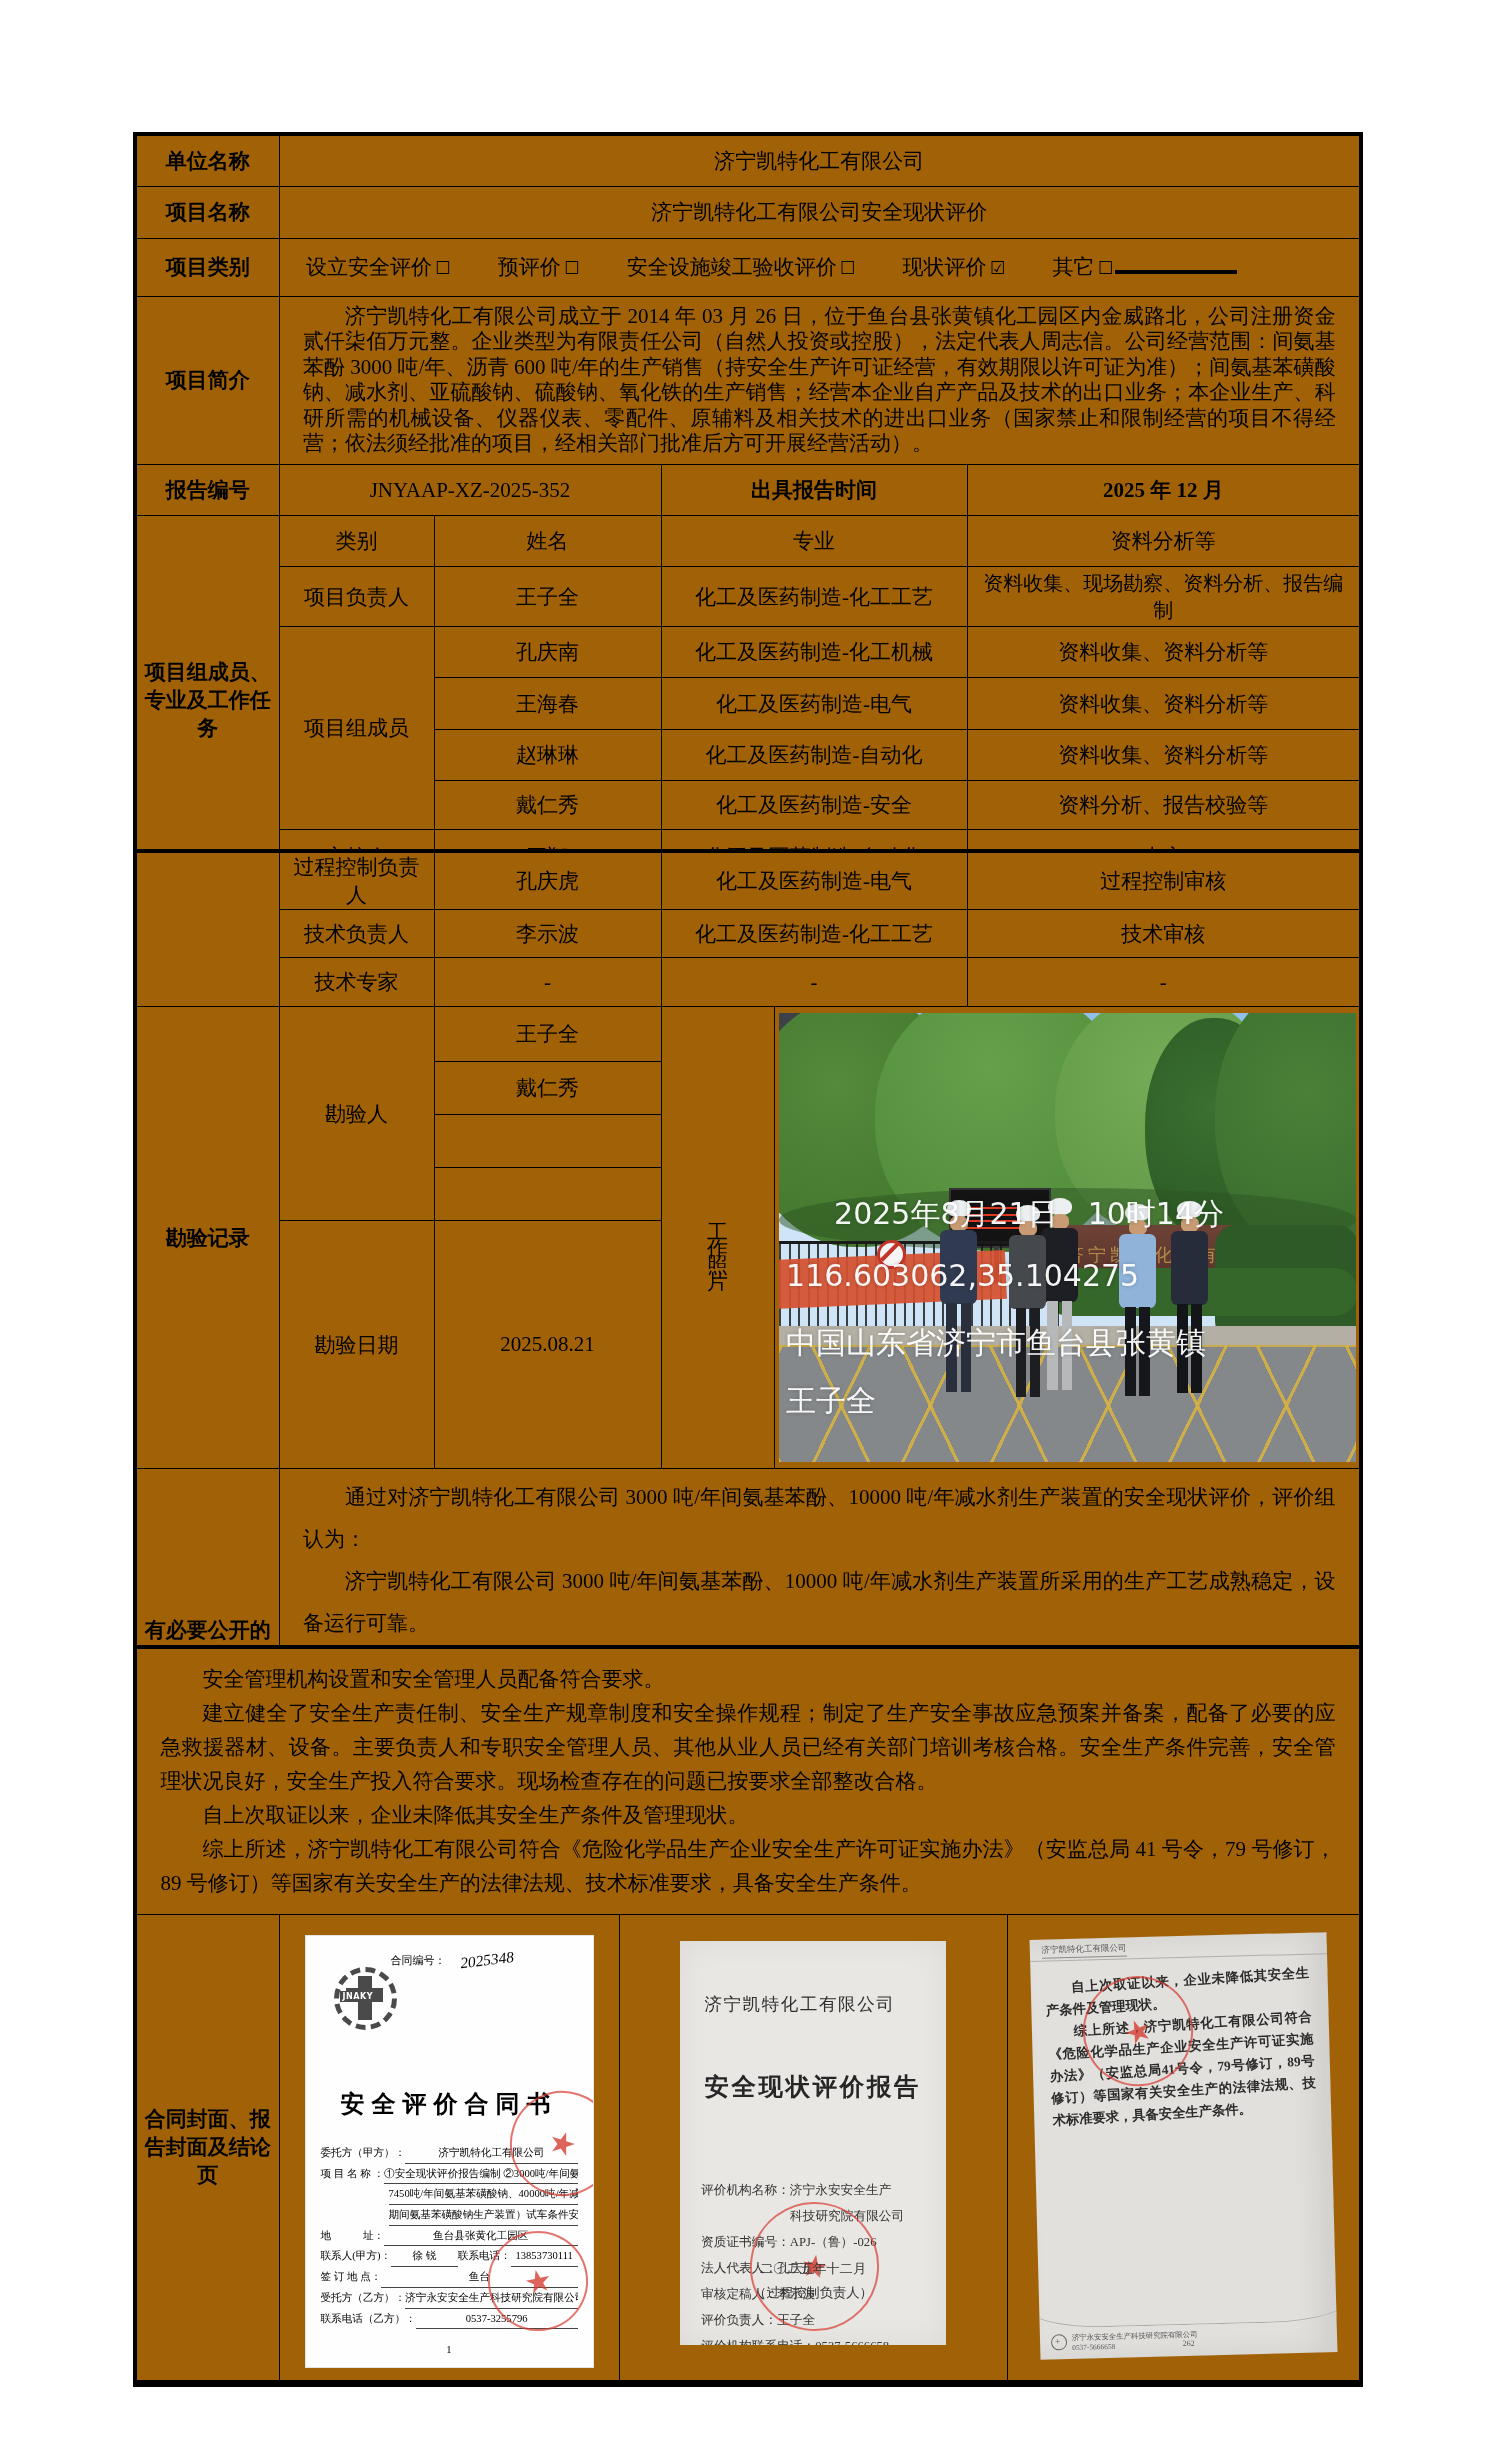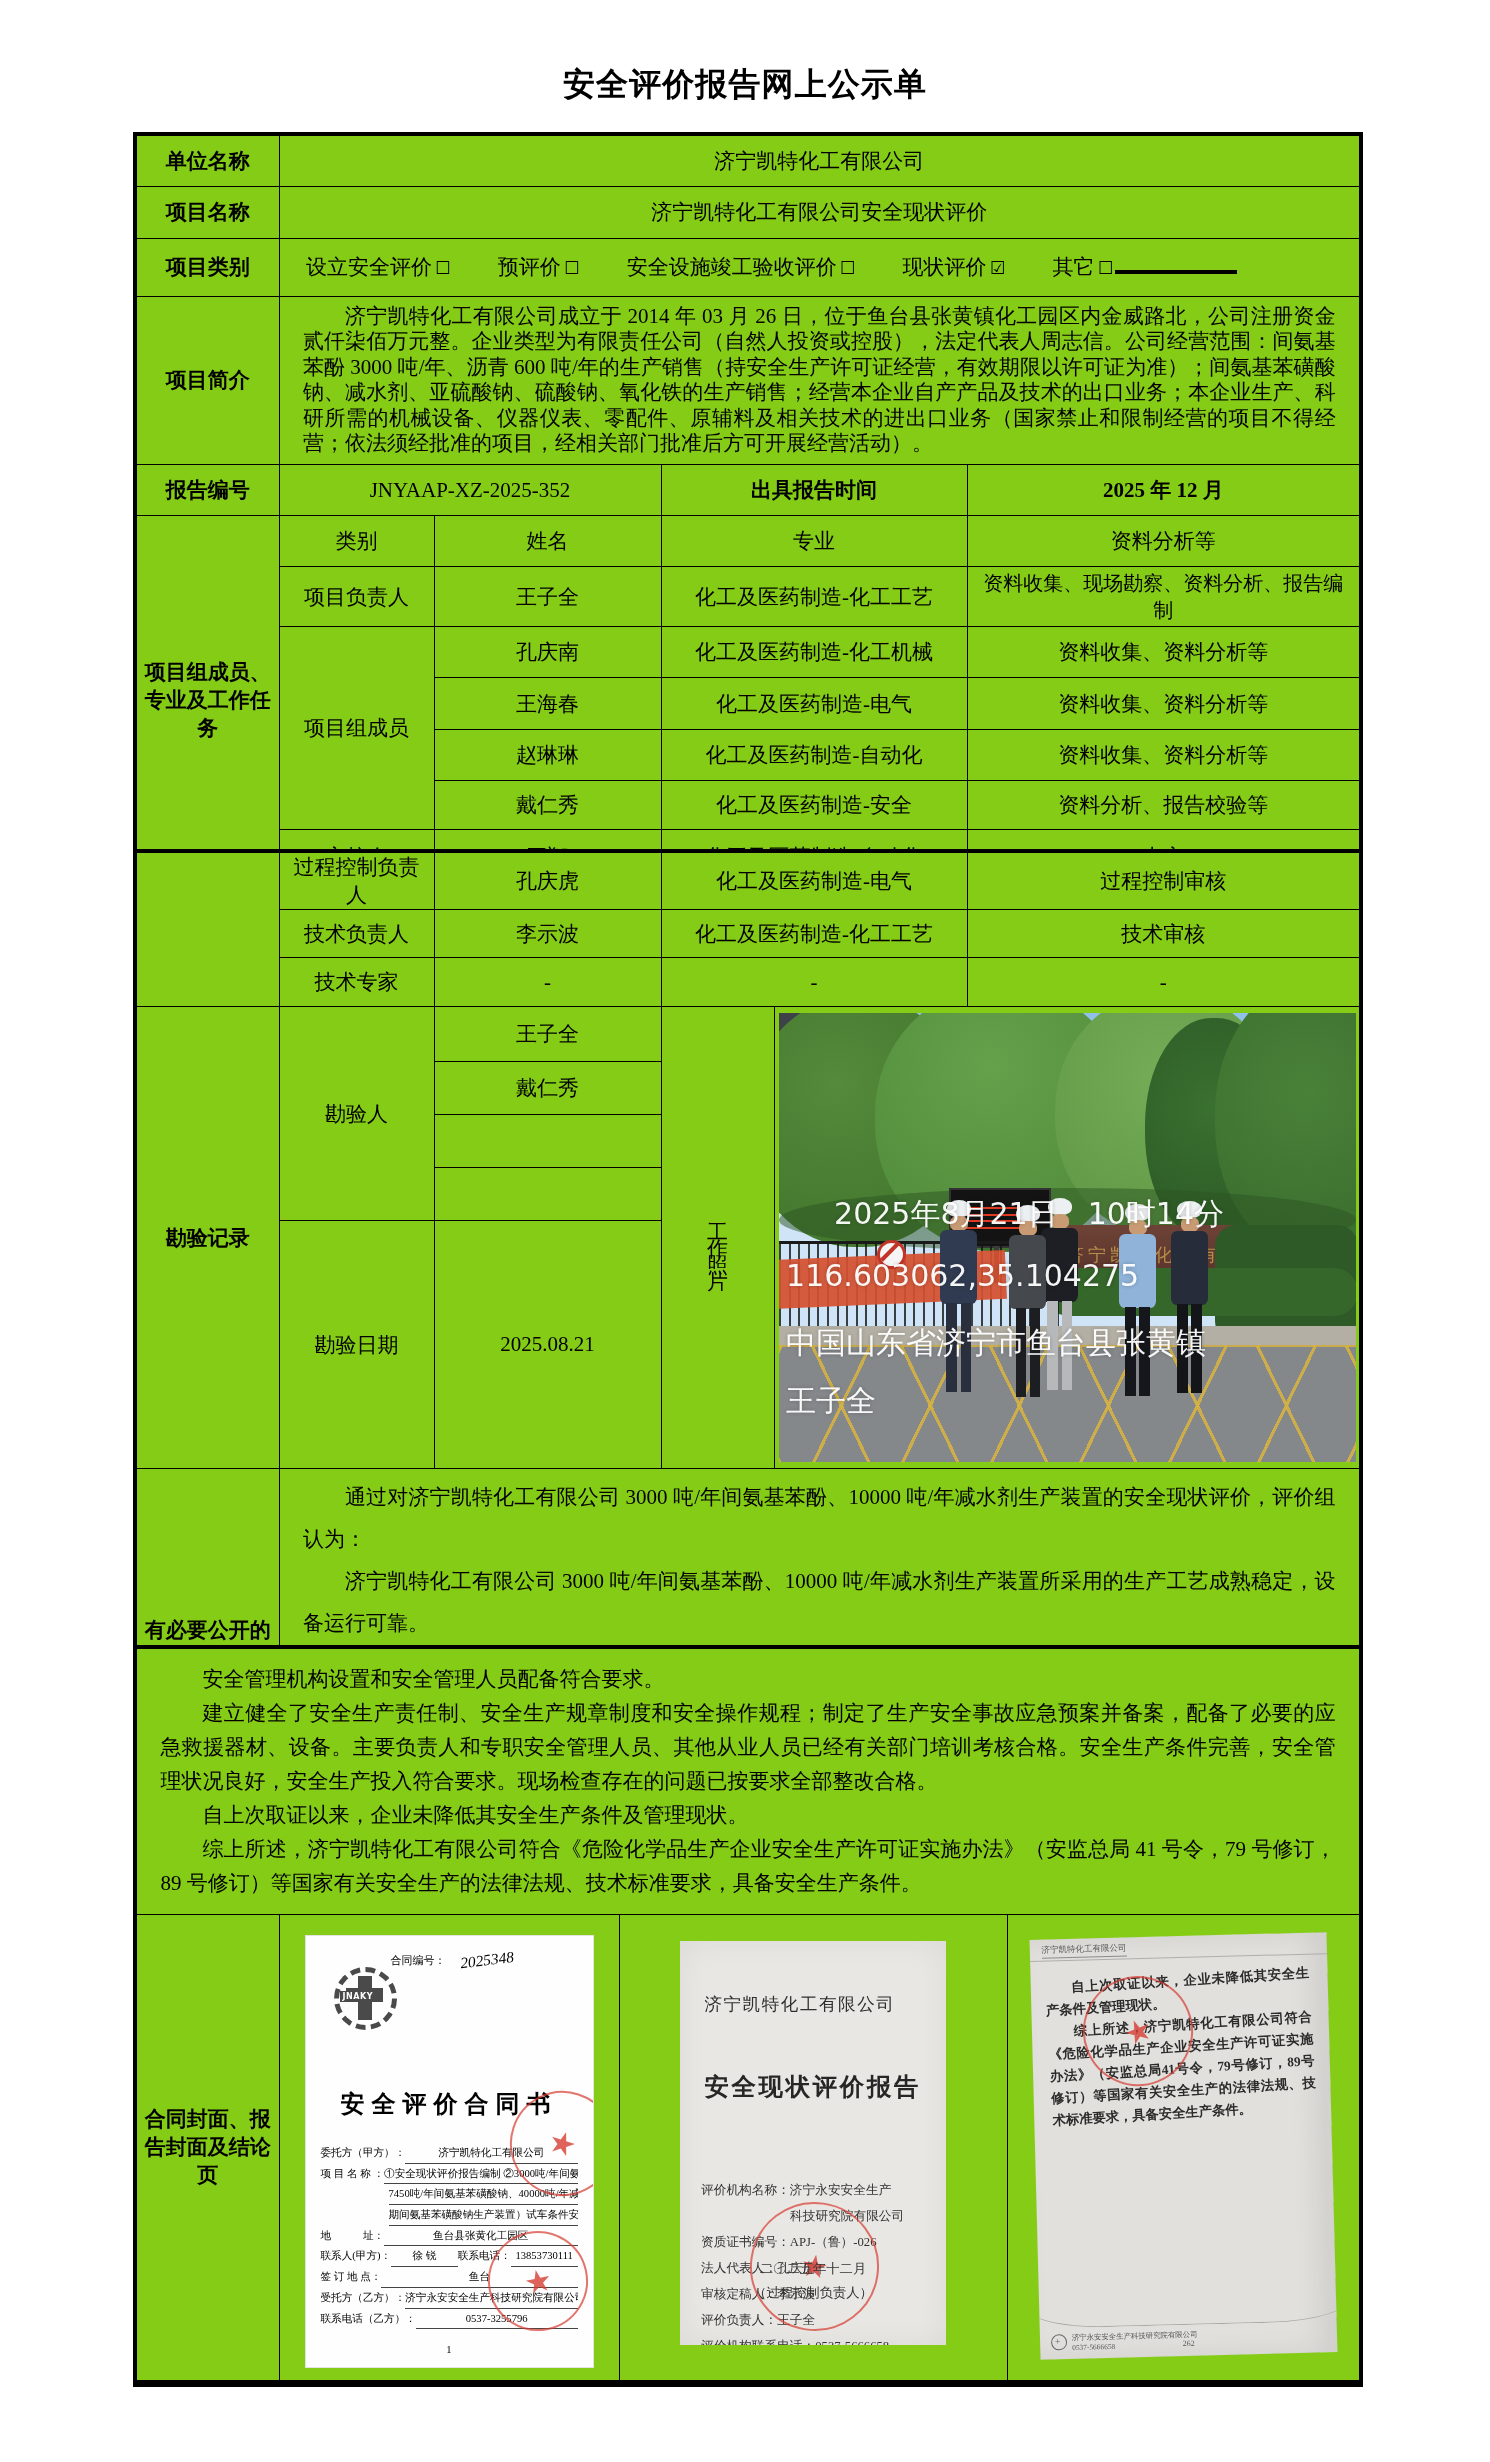--- a/index.html
+++ b/index.html
@@ -1,21 +1,21 @@
 <!DOCTYPE html>
 <html style="font-size:8.5px"><head>
 <meta charset="utf-8">
 <style>
   html,body{margin:0;padding:0;background:#fff;}
   #page{position:relative;width:1490px;height:2462px;background:#fff;
         font-family:"Liberation Serif","DejaVu Serif",serif;color:#000;}
   .doc-title{position:absolute;top:63px;left:0;width:100%;text-align:center;
              font-size:32px;font-weight:700;letter-spacing:1.1px;}
   table{border-collapse:collapse;table-layout:fixed;position:absolute;left:133px;
-        border:4.2px solid #000;background:#84cc16;}
+        border:4.2px solid #000;background:#a16207;}
   td{border:1.6px solid #000;text-align:center;vertical-align:middle;font-size:21px;
      padding:0 7.4px;overflow:hidden;}
   .lab{font-weight:700;}
   .h91{height:48px}.h93{height:49px}.h96{height:51px}.h97{height:52px}.h98{height:52px}
   .h99{height:53px}.h100{height:53px}.h103{height:55px}.h110{height:58px}.h113{height:60px}
   .h240{height:127px}.h312{height:166px}.h466{height:248px}.h502{height:267px}.h883{height:469px}
   .txt{ text-align:justify;padding:7.4px 23.4px;}
   .txt p{margin:0;text-indent:2em;}
   .intro p{line-height:25.5px;}
   .disc p{line-height:42px;}
@@ -122,21 +122,20 @@
   .d3-logo{width:14px;height:14px;border:1.1px solid #666;border-radius:50%;flex:none;position:relative;}
   .d3-logo::after{content:"+";position:absolute;left:3.2px;top:-0.5px;font-size:9.6px;color:#666;}
   .d3-page{position:absolute;left:50%;bottom:8.5px;transform:translateX(-50%);font-size:8px;color:#555;}
   .att-label{font-weight:700;}
 </style>
 </head>
 <body>
 
 <div id="page">
 
-  <div class="doc-title">安全评价报告网上公示单</div>
 
   <table style="top:132px;width:1226px;">
     <colgroup>
         <col style="width:144px">
         <col style="width:155px">
         <col style="width:227px">
         <col style="width:306px">
         <col style="width:394px">
       </colgroup>
     <tbody>

